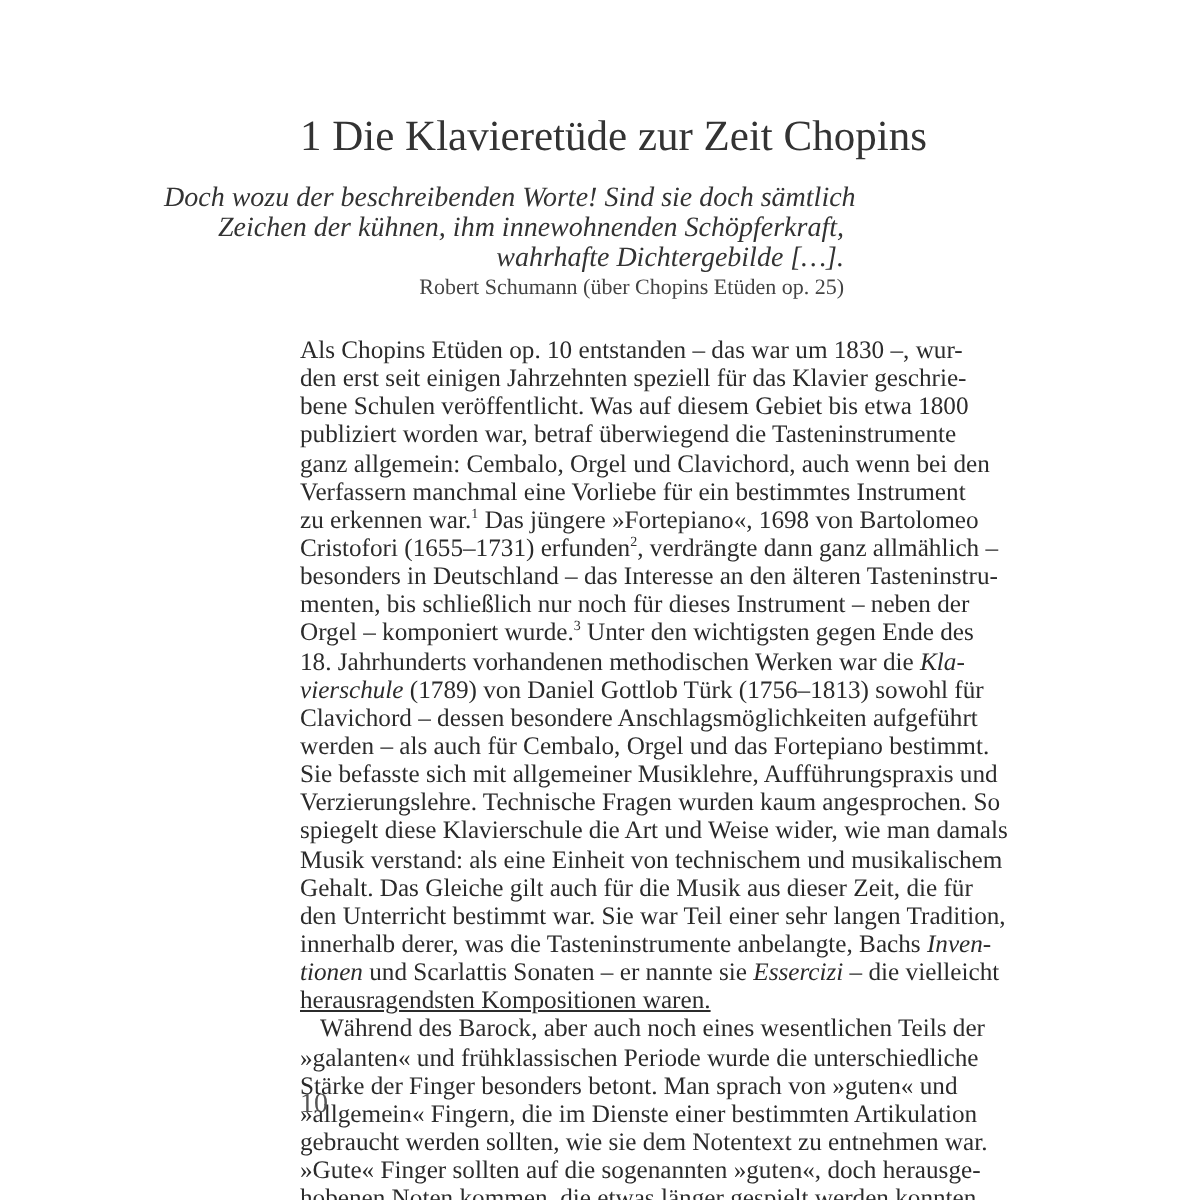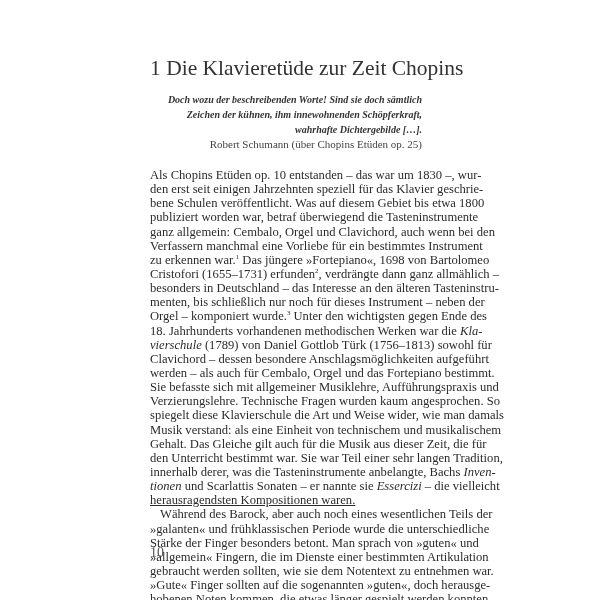--- a/index.html
+++ b/index.html
@@ -2,21 +2,21 @@
 <html><head>
 <meta charset="utf-8">
 <style>
   html, body { margin: 0; padding: 0; background: #ffffff; }
   body { width: 600px; height: 600px; position: relative; overflow: hidden;
          font-family: "Liberation Serif", "DejaVu Serif", serif; color: #2a2a2a; }
   .page { position: absolute; left: 0; top: 0; width: 553px; height: 600px; background: #fff; }
   .heading { position: absolute; left: 150px; top: 56px; font-size: 21.5px; line-height: 24px;
              color: #333; letter-spacing: 0px; white-space: nowrap; }
   .epigraph { position: absolute; right: 131px; top: 92px; width: 340px; text-align: right; }
-  .epigraph .q { font-style: italic; font-size: 10px; line-height: 15px; color: #333; white-space: nowrap; display: block; font-weight: bold; }
+  .epigraph .q { font-style: italic; font-size: 14px; line-height: 15px; color: #333; white-space: nowrap; display: block; }
   .epigraph .src { font-size: 11px; line-height: 14px; color: #444; display: block; white-space: nowrap; }
   .body { position: absolute; left: 150px; top: 168px; width: 319px; }
   .line { display: block; font-size: 12.6px; line-height: 14.15px; height: 14.15px; white-space: nowrap;
           text-align: justify; text-align-last: justify; color: #2b2b2b; }
   .line.last { text-align-last: left; text-decoration: underline; }
   .line.indent { text-indent: 10px; }
   .line i { font-style: italic; }
   sup { font-size: 7px; line-height: 0; vertical-align: 5px; }
   .pagenum { position: absolute; left: 150px; top: 545px; font-size: 14px; color: #555; }
 </style>

